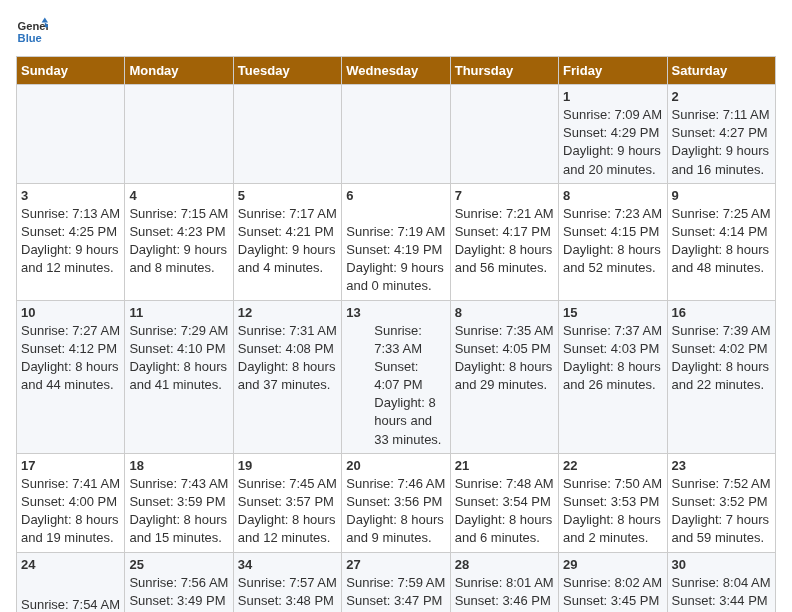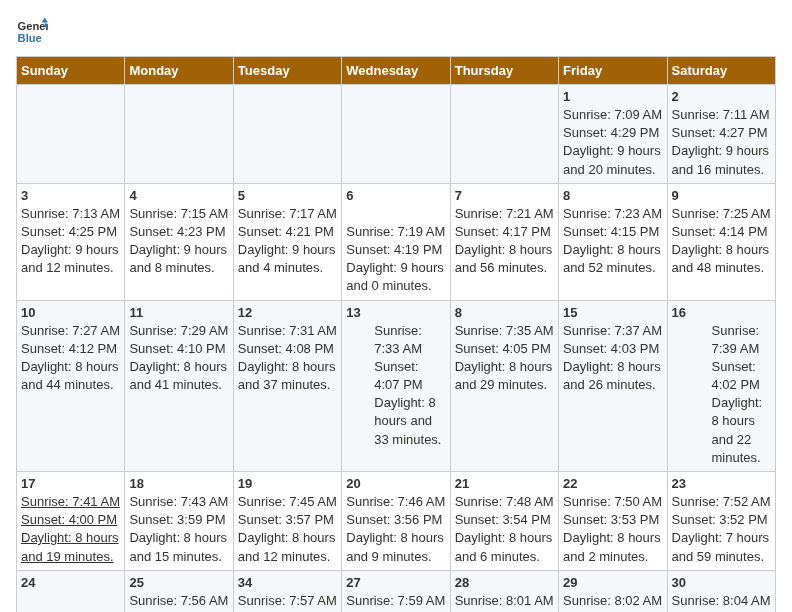--- a/index.html
+++ b/index.html
@@ -210,29 +210,29 @@
 Daylight: 8 hours and 29 minutes.</div>
         </td>
         <td>
           <span class="day-number">15</span>
           <div class="day-info" style="white-space: pre-line;">Sunrise: 7:37 AM
 Sunset: 4:03 PM
 Daylight: 8 hours and 26 minutes.</div>
         </td>
         <td>
           <span class="day-number">16</span>
-          <div class="day-info" style="white-space: pre-line; margin-left: 40px;">Sunrise: 7:39 AM
+          <div class="day-info" style="white-space: pre-line;">Sunrise: 7:39 AM
 Sunset: 4:02 PM
 Daylight: 8 hours and 22 minutes.</div>
         </td>
       </tr>
       <tr>
         <td>
           <span class="day-number">17</span>
-          <div class="day-info" style="white-space: pre-line; text-decoration: underline;">Sunrise: 7:41 AM
+          <div class="day-info" style="white-space: pre-line;">Sunrise: 7:41 AM
 Sunset: 4:00 PM
 Daylight: 8 hours and 19 minutes.</div>
         </td>
         <td>
           <span class="day-number">18</span>
           <div class="day-info" style="white-space: pre-line;">Sunrise: 7:43 AM
 Sunset: 3:59 PM
 Daylight: 8 hours and 15 minutes.</div>
         </td>
         <td>

